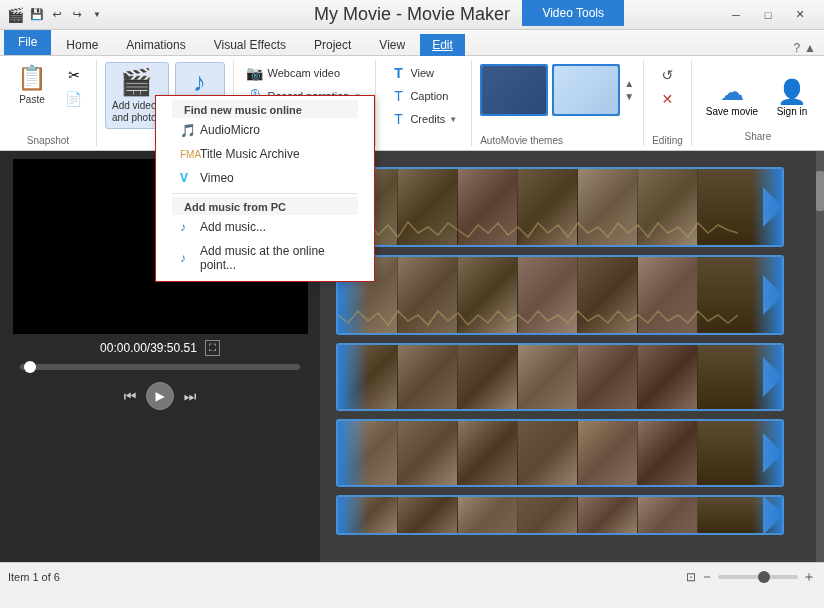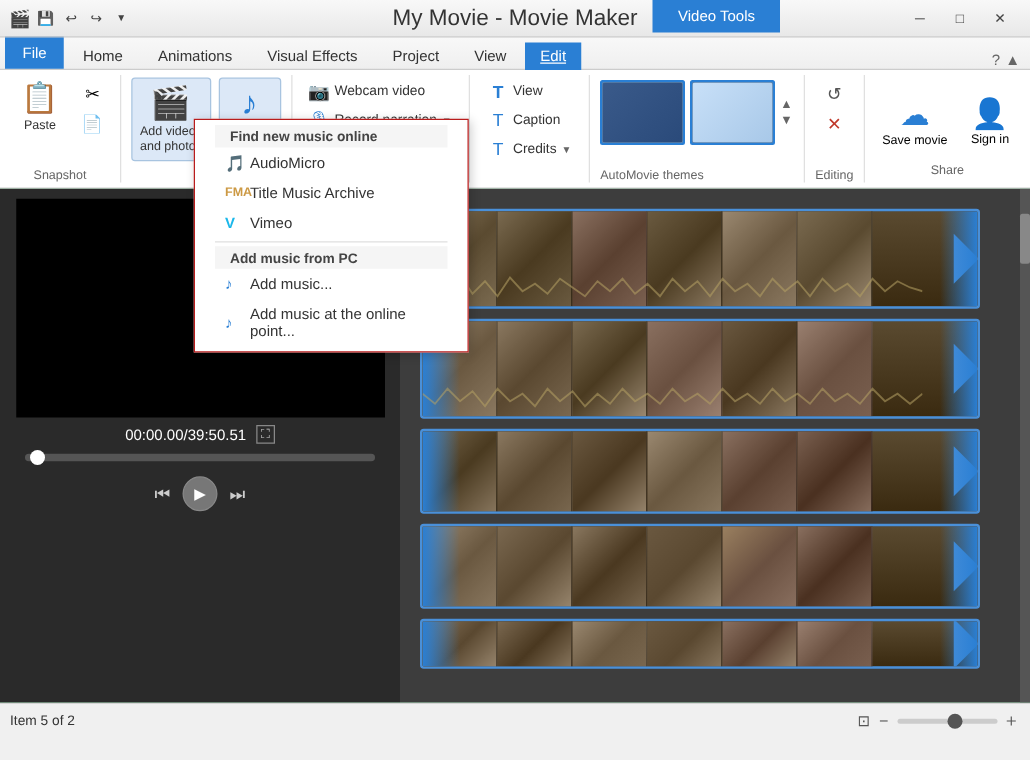--- a/index.html
+++ b/index.html
@@ -547,21 +547,21 @@
 
 </div>
 
 <div class="dropdown-menu">
   <div class="dropdown-section-header">Find new music online</div>
   <div class="dropdown-item">
     <span class="item-icon" style="color:#e44;">🎵</span>
     <span>AudioMicro</span>
   </div>
   <div class="dropdown-item">
-    <span class="item-icon" style="color:#c94; font-weight:bold; font-size:10px;">FMA</span>
+    <span class="item-icon" style="color:#c94; font-weight:normal; font-size:10px;">FMA</span>
     <span>Title Music Archive</span>
   </div>
   <div class="dropdown-item">
     <span class="item-icon" style="color:#1ab7ea; font-weight:bold; font-size:12px;">V</span>
     <span>Vimeo</span>
   </div>
   <div class="dropdown-sep"></div>
   <div class="dropdown-section-header">Add music from PC</div>
   <div class="dropdown-item">
     <span class="item-icon" style="color:#2a7fd4; font-size:12px;">♪</span>
@@ -666,21 +666,21 @@
         </div>
         <div class="track-arrow-right"></div>
       </div>
 
     </div>
   </div>
 
 </div>
 
 <div class="status-bar">
-  <span class="status-text">Item 5 of 2</span>
+  <span class="status-text">Item 1 of 6</span>
   <div class="zoom-controls">
     <div style="cursor:pointer; font-size:12px; color:#555;">⊡</div>
     <div class="zoom-btn">－</div>
     <div class="zoom-slider">
       <div class="zoom-thumb"></div>
     </div>
     <div class="zoom-btn">＋</div>
   </div>
 </div>
 

